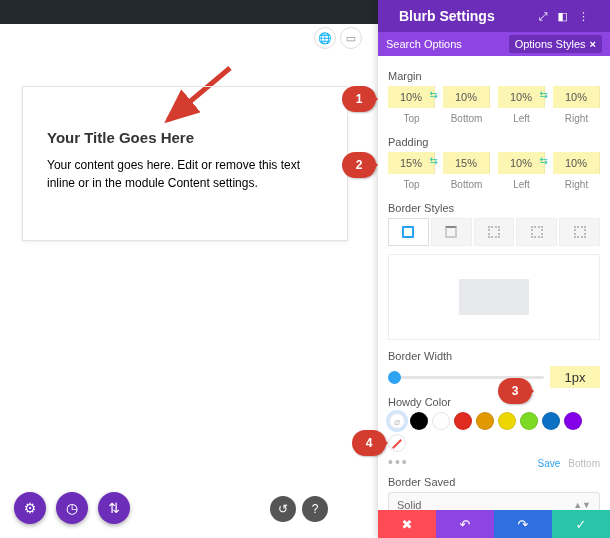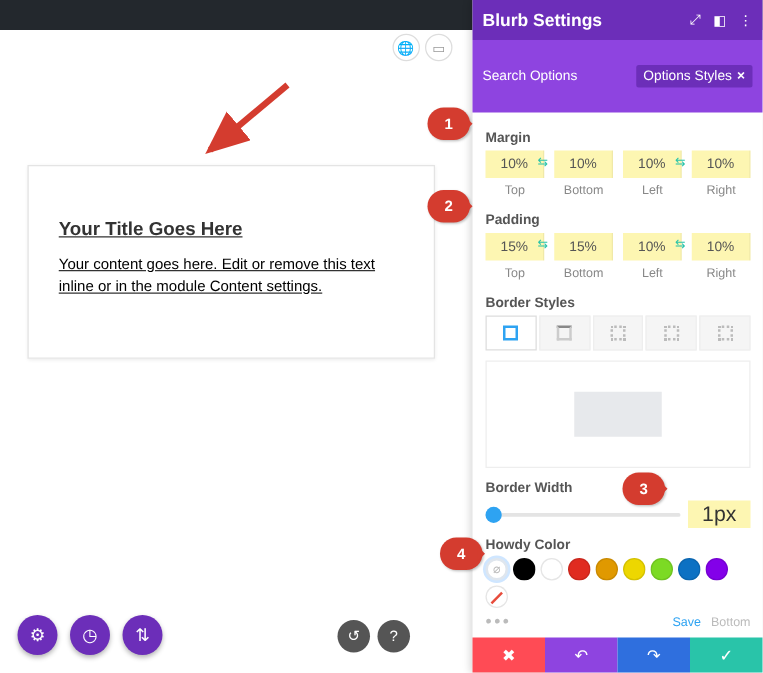--- a/index.html
+++ b/index.html
@@ -9,47 +9,47 @@
 #adminbar { height: 24px; background: #23282d; color: #ddd; display: flex; align-items: center; justify-content: flex-end; padding: 0 6px; font-size: 11px; }
 #adminbar .search-ic { margin-left: 8px; color: #ddd; }
 #adminbar .star { display:inline-block; width:14px; height:14px; background:#e91e63; color:#fff; text-align:center; line-height:14px; border-radius:2px; margin-left:4px; font-size:10px;}
 #adminbar { position: relative; z-index: 0; }
 
 
 #left { position:absolute; left:0; top:24px; width:370px; height:514px; background:#fff; }
 #pv-toolbar { height: 24px; display:flex; justify-content:flex-end; align-items:center; padding:4px 8px 0;}
 #pv-toolbar .tb-btn { width:22px; height:22px; border:1px solid #ddd; border-radius:50%; display:flex; align-items:center; justify-content:center; color:#999; font-size:11px; margin-left:4px; cursor:pointer; }
 
-#blurb-card { margin:84px 22px 0 22px; border:1px solid #e4e4e4; box-shadow:0 1px 3px rgba(0,0,0,.08); padding:42px 24px 48px; position:relative;text-decoration:underline; }
+#blurb-card { margin:38px 22px 0 22px; border:1px solid #e4e4e4; box-shadow:0 1px 3px rgba(0,0,0,.08); padding:42px 24px 48px; position:relative; }
 #blurb-card h3 { font-size:15px; font-weight:700; color:#333; margin-bottom:10px; }
 #blurb-card p { font-size:12px; color:#000000; line-height:1.5; }
 
 
 #arrow { position:absolute; left:150px; top:38px; width:90px; height:70px; pointer-events:none; }
 
 
 #bl-controls { position:absolute; left:14px; bottom:14px; display:flex; gap:10px; }
 #bl-controls .pb { width:32px; height:32px; border-radius:50%; background:#6c2eb9; color:#fff; display:flex; align-items:center; justify-content:center; font-size:14px; cursor:pointer; box-shadow:0 2px 4px rgba(0,0,0,.3); }
 
 
 #bm { position:absolute; left:270px; bottom:16px; display:flex; align-items:center; gap:6px; }
 #bm .cb { width:26px; height:26px; border-radius:50%; background:#555; color:#fff; display:flex; align-items:center; justify-content:center; font-size:12px; cursor:pointer; }
 #save { background:#29c4a9; color:#fff; padding:8px 12px; border-radius:3px; font-size:12px; cursor:pointer; font-weight:600; }
 
 
 #panel { position:absolute; right:0; top:0; width:232px; height:538px; background:#fff; box-shadow:-2px 0 6px rgba(0,0,0,.15); display:flex; flex-direction:column; z-index:5; }
-#p-titlebar { background:#6c2eb9; color:#fff; padding:8px 8px; display:flex; align-items:center; justify-content:space-between; }
+#p-titlebar { background:#6c2eb9; color:#fff; padding:8px 21px; display:flex; align-items:center; justify-content:space-between; }
 #p-titlebar .ttl { font-weight:700; font-size:14px; }
 #p-titlebar .ico-row { display:flex; gap:10px; font-size:11px; }
-#p-searchbar { background:#8e44e0; color:#fff; display:flex; align-items:center; justify-content:space-between; padding:20px 8px; font-size:11px; }
+#p-searchbar { background:#8e44e0; color:#fff; display:flex; align-items:center; justify-content:space-between; padding:3px 8px; font-size:11px; }
 #p-searchbar .chip { background:#6c2eb9; padding:3px 6px; border-radius:2px; display:flex; align-items:center; gap:4px; }
 #p-searchbar .chip .x { font-weight:700; }
 
 #p-body { flex:1; overflow-y:auto; padding:8px 10px 0; }
-.sec-label { font-size:11px; color:#555; margin:6px 0 4px;font-weight:bold; }
+.sec-label { font-size:11px; color:#555; margin:6px 0 4px; }
 
 .spacing-grid { display:flex; gap:8px; margin-bottom:2px; }
 .spacing-cell { flex:1; position:relative; }
 .spacing-val { background:#fdf6b2; height:22px; display:flex; align-items:center; justify-content:center; font-size:11px; color:#555; border-right:1px solid rgba(0,0,0,.05);}
 .spacing-sub { text-align:center; font-size:10px; color:#888; padding:3px 0 6px; }
 .link-ic { position:absolute; right:-3px; top:3px; color:#29c4a9; font-size:10px; pointer-events:none;}
 
 
 .bstyles { display:flex; gap:2px; margin:4px 0 8px; }
 .bs-btn { flex:1; height:28px; border:1px solid #eee; background:#f5f5f5; display:flex; align-items:center; justify-content:center; cursor:pointer; }
@@ -60,21 +60,21 @@
 .bs-btn .sq.partial { border:2px solid #ccc; border-top-color:#888; }
 
 
 .bprev { border:1px solid #eee; height:86px; margin-bottom:10px; padding:18px 28px; display:flex; align-items:center; justify-content:center; }
 .bprev .inner { width:70px; height:36px; background:#e7e9ec; }
 
 
 .slider-row { display:flex; align-items:center; gap:6px; margin:4px 0 8px; }
 .slider-track { flex:1; height:3px; background:#e4e4e4; border-radius:2px; position:relative; }
 .slider-thumb { position:absolute; left:0; top:-5px; width:13px; height:13px; background:#2ea3f2; border-radius:50%; cursor:pointer; }
-.slider-val { background:#fdf6b2; width:50px; height:22px; display:flex; align-items:center; justify-content:center; font-size:17px; }
+.slider-val { background:#fdf6b2; width:50px; height:22px; display:flex; align-items:center; justify-content:center; font-size:13px; }
 
 
 .swatches { display:flex; flex-wrap:wrap; gap:4px; margin:4px 0 2px; align-items:center;}
 .sw { width:18px; height:18px; border-radius:50%; cursor:pointer; border:1px solid rgba(0,0,0,.1);}
 .sw.none { background:#fff; border:2px solid #dfe6ee; display:flex; align-items:center; justify-content:center; color:#bbb; font-size:10px; box-shadow:0 0 0 2px #cfe6ff;}
 .sw.slash { position:relative; background:#fff;}
 .sw.slash::after { content:""; position:absolute; left:2px; right:2px; top:50%; height:2px; background:#e74c3c; transform:rotate(-45deg);}
 .swmeta { display:flex; justify-content:flex-end; gap:8px; font-size:10px; margin-top:2px;}
 .swmeta .saved{color:#2ea3f2;}
 .swmeta .recent{color:#bbb;}

